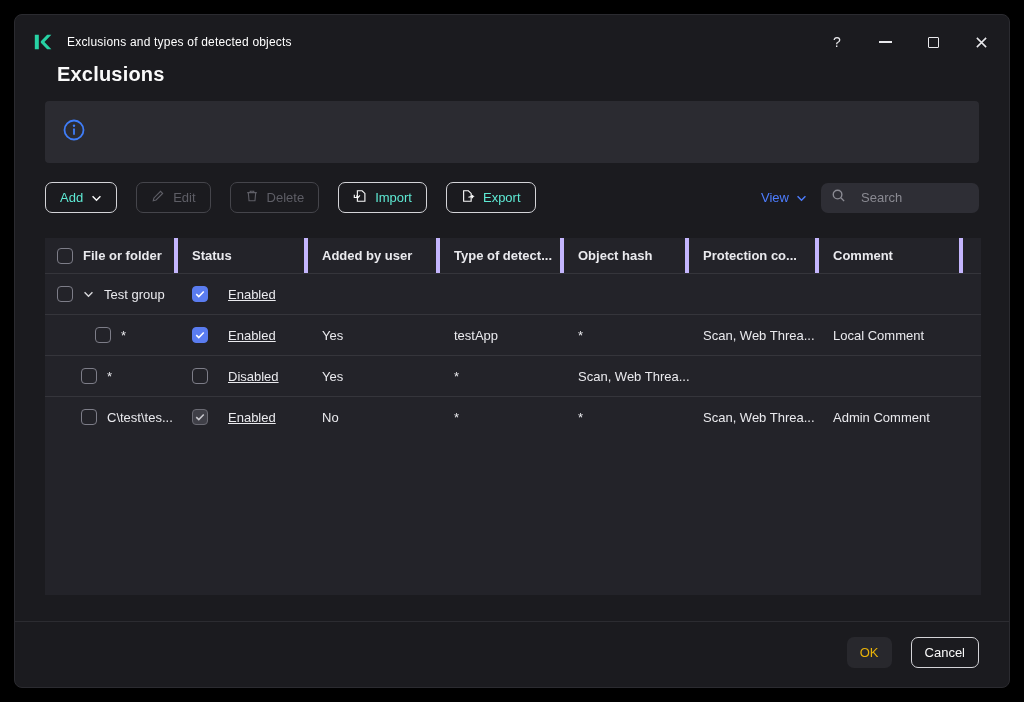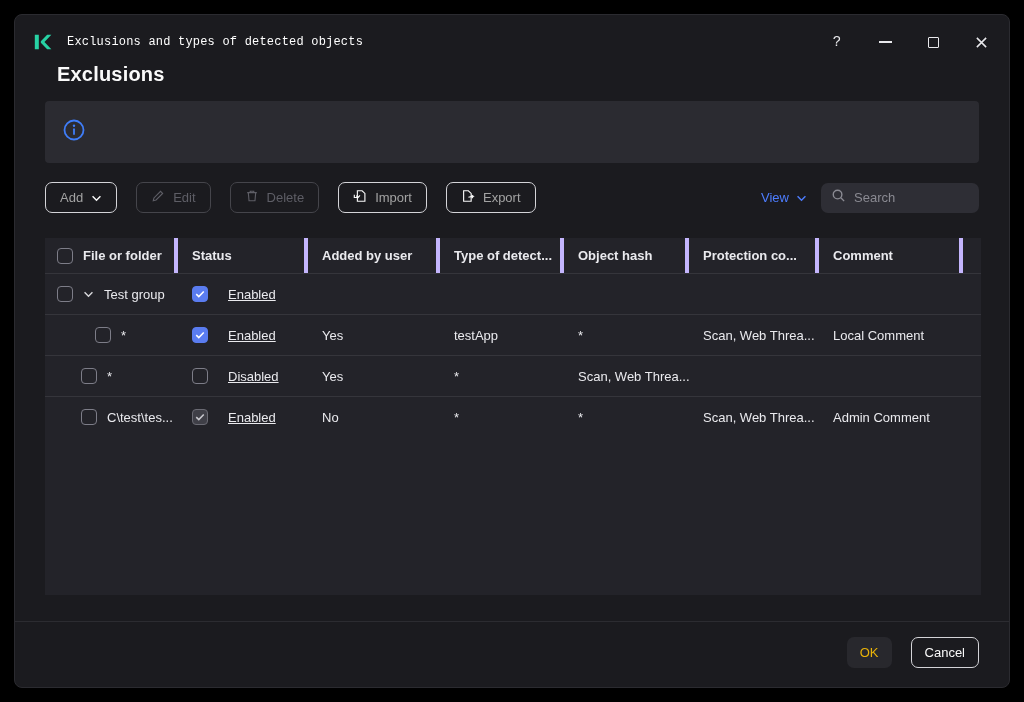--- a/index.html
+++ b/index.html
@@ -4,48 +4,48 @@
 <style>
   * { margin:0; padding:0; box-sizing:border-box; }
   html,body { width:1024px; height:702px; background:#000; overflow:hidden;
               font-family:"Liberation Sans","DejaVu Sans",sans-serif; }
 
   .window { position:absolute; left:14px; top:14px; width:996px; height:674px;
             background:#1b1b1f; border:1px solid #2b2b30; border-radius:8px;
             display:flex; flex-direction:column; color:#fafafa; overflow:hidden; }
 
   
-  .titlebar { height:38px; flex:none; display:flex; align-items:center; padding:16px 20px 0 18px;font-family:Liberation Mono, monospace; }
+  .titlebar { height:38px; flex:none; display:flex; align-items:center; padding:16px 20px 0 18px; }
   .logo { width:20px; height:20px; flex:none; }
   .win-title { margin-left:14px; font-size:12px; letter-spacing:.2px; color:#ffffff; }
   .win-controls { margin-left:auto; display:flex; align-items:center; gap:32px; }
   .win-btn { width:16px; height:16px; display:flex; align-items:center; justify-content:center;
              color:#e9e9ec; font-size:14px; cursor:default; }
   .glyph-min { width:13px; height:1.5px; background:#e9e9ec; }
   .glyph-max { width:11px; height:11px; border:1.5px solid #e9e9ec; border-radius:1px; }
 
   
   .page-title { margin:10px 42px 0; font-size:20px; font-weight:700; letter-spacing:.2px; height:24px; }
 
   .banner { margin:14px 30px 0; height:62px; background:#2b2b31; border-radius:4px;
             display:flex; align-items:center; padding:0 18px; gap:17px; }
   .banner-text { font-size:13px; line-height:16px; color:#f2f2f4; max-width:880px; }
 
   
   .toolbar { margin:19px 30px 0; height:31px; display:flex; align-items:center; }
   .btn { height:31px; display:inline-flex; align-items:center; gap:8px; padding:0 14px;
          border:1px solid #d4d4d8; border-radius:7px; background:transparent;
-         color:#a3a3a3; font-size:13px; font-family:inherit; }
+         color:#5eead4; font-size:13px; font-family:inherit; }
   .btn + .btn { margin-left:19px; }
   .btn.disabled { border-color:#45454b; color:#5e5e66; }
   .btn svg { flex:none; }
   .toolbar-right { margin-left:auto; display:flex; align-items:center; gap:14px; }
   .view-link { display:inline-flex; align-items:center; gap:7px; color:#4d7dff; font-size:13px; }
   .search-box { width:158px; height:30px; background:#2e2e35; border-radius:7px;
-                display:flex; align-items:center; padding:0 10px; gap:8px; }
+                display:flex; align-items:center; padding:0 10px; gap:15px; }
   .search-box input { flex:1; min-width:0; background:transparent; border:none; outline:none;
                       color:#e8e8ec; font-size:13px; font-family:inherit; }
   .search-box input::placeholder { color:#8a8a92; }
 
   
   .table { margin:25px 30px 0; width:936px; height:357px; background:#232329;
            display:flex; flex-direction:column; overflow:hidden; }
   .tr { display:grid; grid-template-columns:133px 130px 132px 124px 125px 130px 144px 18px; flex:none; }
   .thead { height:35px; font-weight:700; }
   .thead .td { border-right:4px solid #c4b5fd; }

